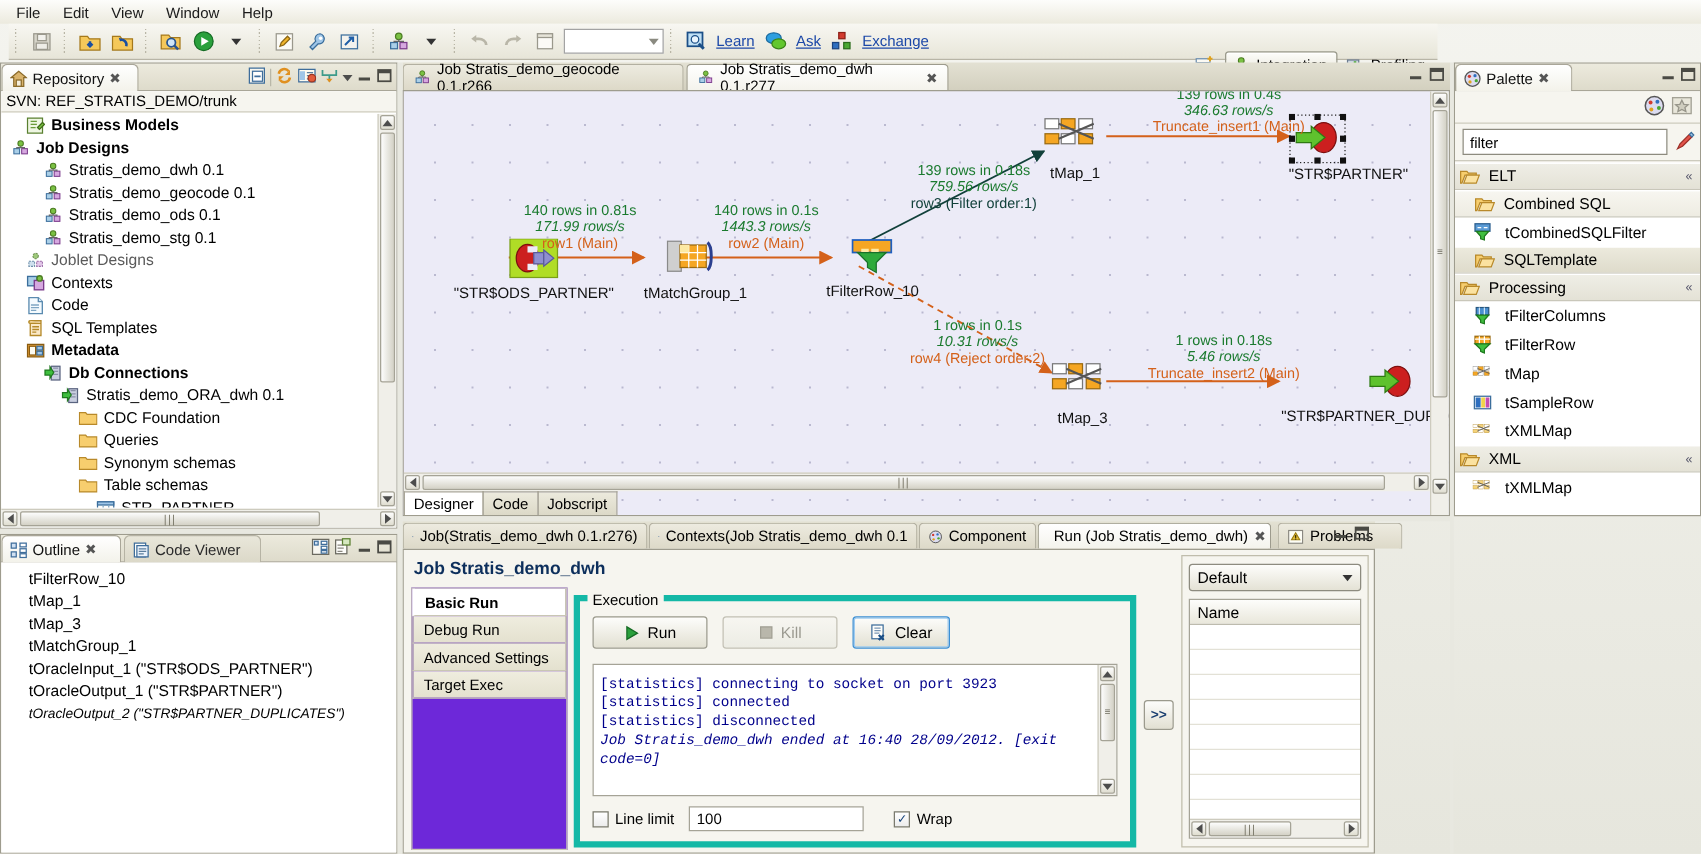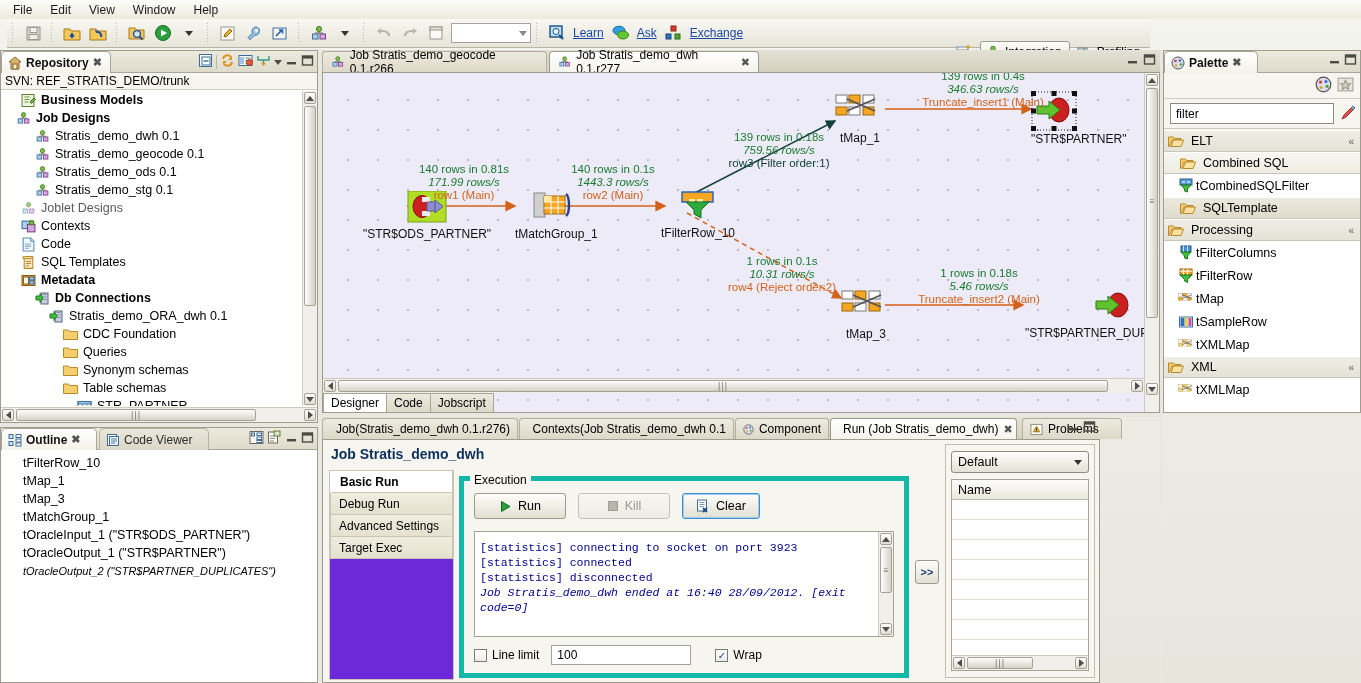--- a/index.html
+++ b/index.html
@@ -40,21 +40,21 @@
   .persp.active { border-color:#9a9a8c; background:linear-gradient(#fdfdfa,#e2e0d2);
     box-shadow:inset 0 1px 0 #fff; }
 
   
   .view { position:absolute; background:#f6f5ef; border:1px solid #9e9c8e; }
   .vtabbar { height:22px; position:relative; background:linear-gradient(#eceadd,#dedbcb);
     border-bottom:1px solid #a9a698; }
   .vtab { position:absolute; top:0; height:22px; display:flex; align-items:center; gap:4px;
     padding:0 8px 0 6px; font-size:12px; }
   .vtab.sel { background:linear-gradient(#ffffff,#f3f2ea); border:1px solid #a9a698;
-    border-bottom:none; border-radius:5px 5px 0 0; font-weight:bold; color:#101010; }
+    border-bottom:none; border-radius:5px 5px 0 0; font-weight:normal; color:#101010; }
   .vtab.unsel { background:linear-gradient(#e9e7da,#dbd8c8); border:1px solid #b6b3a4;
     border-bottom:none; border-radius:5px 5px 0 0; color:#2b2b2b; }
   .vtools { position:absolute; right:3px; top:2px; display:flex; align-items:center; gap:3px; }
   .vbody { position:absolute; left:0; right:0; top:22px; bottom:0; background:#fff; overflow:hidden; }
 
   .closeX { font-size:11px; color:#555; }
 
   
   .svnline { height:17px; line-height:17px; padding-left:4px; font-size:12px;
     background:#f6f5ef; border-bottom:1px solid #cfcdc0; }
@@ -103,21 +103,21 @@
   .c-green { color:#1a7a2e; }
   .c-greeni { color:#1a7a2e; font-style:italic; }
   .c-orange { color:#d4611a; }
   .c-dark { color:#11403a; }
   .dbtabs { position:absolute; left:0; bottom:0; height:19px; display:flex; }
   .dbtab { height:19px; padding:0 7px; display:flex; align-items:center; font-size:12px;
      border:1px solid #a9a698; border-bottom:none; background:linear-gradient(#eceadd,#dcd9c8); margin-right:-1px; }
   .dbtab.sel { background:#fff; font-weight:normal; }
 
   
-  .pal-row { height:23px; display:flex; align-items:center; gap:0; padding-left:14px; font-size:12.5px; }
+  .pal-row { height:23px; display:flex; align-items:center; gap:8px; padding-left:14px; font-size:12.5px; }
   .pal-grp { height:22px; display:flex; align-items:center; gap:5px; padding-left:4px;
      background:linear-gradient(#efeee6,#e4e2d6); border-top:1px solid #fff; border-bottom:1px solid #c9c7ba;
      font-size:12.5px; position:relative; }
   .pal-grp.sub { padding-left:16px; background:linear-gradient(#f7f6f0,#eeece2); }
   .pal-grp .chev { position:absolute; right:6px; color:#5a5a6e; font-size:10px; }
 
   
   .btabbar { position:absolute; left:0; top:0; right:0; height:22px;
      background:linear-gradient(#e3e1d3,#d3d0bf); }
   .btab { position:absolute; top:1px; height:21px; display:flex; align-items:center; gap:5px;
@@ -379,21 +379,21 @@
             <div class="trow" style="padding-left: 20px;">
               <span style="display: inline-flex; width: 16px; height: 15px; align-items: center;">
                 <svg width="15" height="15" viewBox="0 0 15 15">
                   <rect x="1" y="1.5" width="12" height="12" fill="#eef6e2" stroke="#5a8030"></rect>
                   <path d="M3.5 4h5M3.5 6.5h5M3.5 9h4" stroke="#6a9b3a"></path>
                   <path d="M9 9l4-4 1.5 1.5-4 4z" fill="#7ac143" stroke="#3f6b18"></path>
                 </svg>
               </span>
               <span class="tlabel bold">Business Models</span>
             </div>
-            <div class="trow" style="padding-left: 15px;">
+            <div class="trow" style="padding-left: 8px;">
               <span style="display: inline-flex; width: 16px; height: 15px; align-items: center;">
                 <svg width="15" height="15" viewBox="0 0 18 17">
                   <circle cx="9" cy="4" r="2.6" fill="#7ac143" stroke="#4b7c22"></circle>
                   <rect x="2.5" y="9" width="5.5" height="5" fill="#aacfe8" stroke="#3b6e9c"></rect>
                   <rect x="10" y="9" width="5.5" height="5" fill="#d6a8e0" stroke="#7b3b8c"></rect>
                   <path d="M9 6.6v2M5.3 9V8h7.4v1" stroke="#666" fill="none"></path>
                 </svg>
               </span>
               <span class="tlabel bold">Job Designs</span>
             </div>

